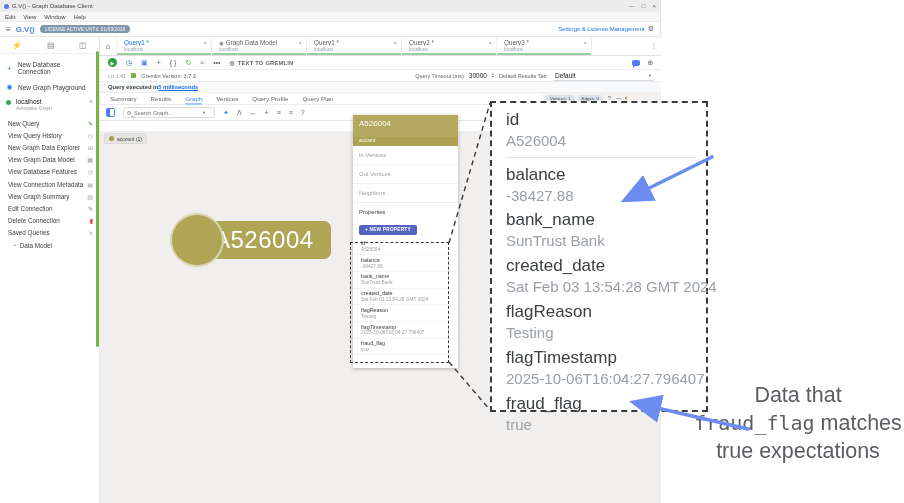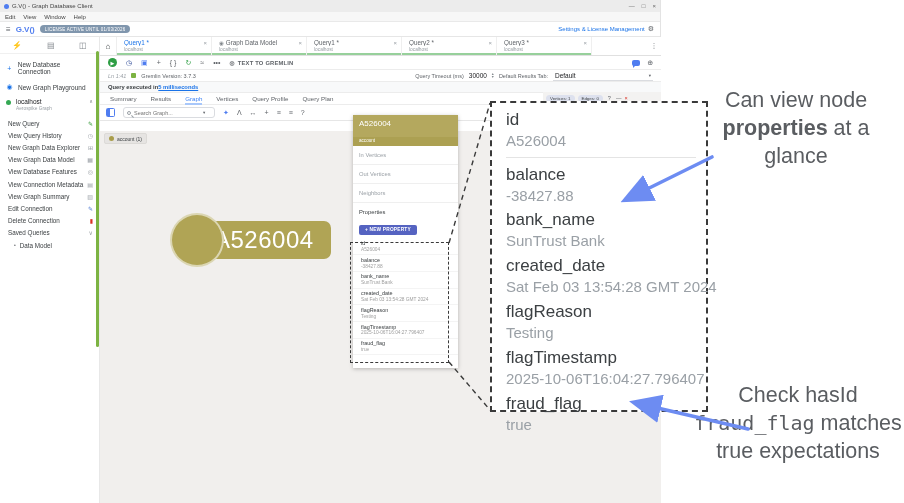--- a/index.html
+++ b/index.html
@@ -460,22 +460,21 @@
     <div class="bp-item">
         <div class="bp-key">flagTimestamp</div>
         <div class="bp-val">2025-10-06T16:04:27.796407</div>
       </div>
     <div class="bp-item">
         <div class="bp-key">fraud_flag</div>
         <div class="bp-val">true</div>
       </div>
   </div>
 
-  <div class="note note1"><span>Can view node </span><b>properties</b><span> at a glance</span></div>
-  <div class="note note2"><span>Check hasId </span><span class="mono">fraud_flag</span><span> matches true expectations</span></div>
+  <div class="note note2"><span>Data that </span><span class="mono">fraud_flag</span><span> matches true expectations</span></div>
 
   <svg class="overlay" viewBox="0 0 904 503" xmlns="http://www.w3.org/2000/svg">
     <defs>
       <marker id="arrowhead" orient="auto" markerWidth="9" markerHeight="8" refX="7" refY="4">
         <path d="M0,0 L9,4 L0,8 z" fill="#6d8cf2"></path>
       </marker>
     </defs>
     <line x1="449" y1="243" x2="490" y2="103" stroke="#3a3a3a" stroke-width="1.4" stroke-dasharray="5 4"></line>
     <line x1="449" y1="362" x2="490" y2="410" stroke="#3a3a3a" stroke-width="1.4" stroke-dasharray="5 4"></line>
     <line x1="712" y1="157" x2="627" y2="199" stroke="#6d8cf2" stroke-width="3.6" stroke-linecap="round" marker-end="url(#arrowhead)"></line>

